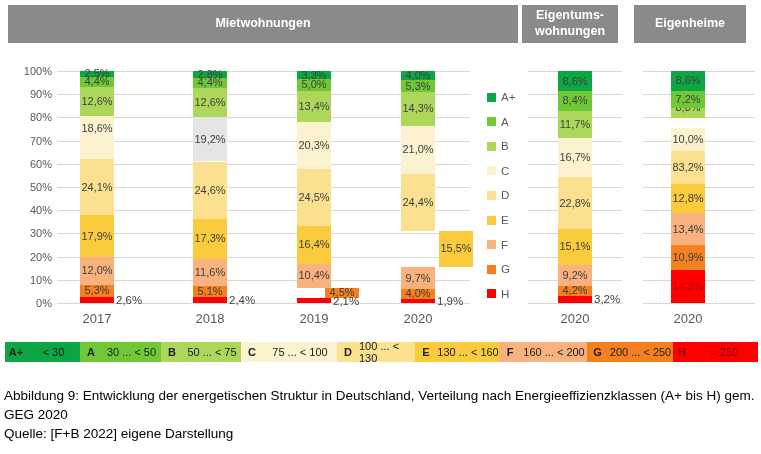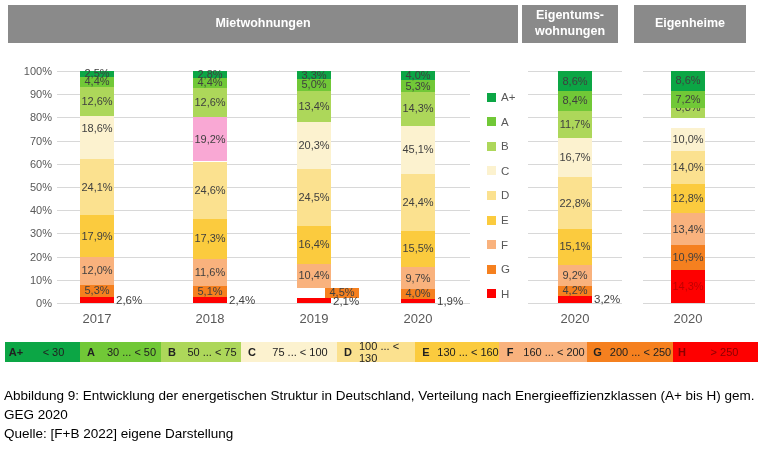--- a/index.html
+++ b/index.html
@@ -106,21 +106,21 @@
         </div>
         <div class="seg" style="bottom: 17.4px; height: 26.912px; background: rgb(249, 178, 125);">
           <span>11,6%</span>
         </div>
         <div class="seg" style="bottom: 44.312px; height: 40.136px; background: rgb(251, 203, 62);">
           <span>17,3%</span>
         </div>
         <div class="seg" style="bottom: 84.448px; height: 57.072px; background: rgb(251, 225, 143);">
           <span>24,6%</span>
         </div>
-        <div class="seg" style="bottom: 141.52px; height: 44.544px; background: #f9a8d4;">
+        <div class="seg" style="bottom: 141.52px; height: 44.544px; background: #e5e5e5;">
           <span>19,2%</span>
         </div>
         <div class="seg" style="bottom: 186.064px; height: 29.232px; background: rgb(173, 215, 90);">
           <span>12,6%</span>
         </div>
         <div class="seg" style="bottom: 215.296px; height: 10.208px; background: rgb(113, 200, 55);">
           <span>4,4%</span>
         </div>
         <div class="seg" style="bottom: 225.504px; height: 6.496px; background: rgb(12, 166, 69);">
           <span>2,8%</span>
@@ -158,28 +158,28 @@
       <div class="hout" style="left: 333px; top: 294.564px;">2,1%</div>
       <div class="xlab" style="left: 274px; top: 311px;">2019</div>
       <div class="bar" style="left: 401px; top: 71px; height: 232px;">
         <div class="seg" style="bottom: 0px; height: 4.408px; background: rgb(254, 0, 0);"></div>
         <div class="seg" style="bottom: 4.408px; height: 9.28px; background: rgb(245, 128, 31);">
           <span>4,0%</span>
         </div>
         <div class="seg" style="bottom: 13.688px; height: 22.504px; background: rgb(249, 178, 125);">
           <span>9,7%</span>
         </div>
-        <div class="seg" style="bottom: 36.192px; height: 35.96px; background: rgb(251, 203, 62);">
+        <div class="seg" style="bottom: 36.192px; height: 35.96px; background: rgb(251, 203, 62); margin-left: 38px;">
           <span>15,5%</span>
         </div>
         <div class="seg" style="bottom: 72.152px; height: 56.608px; background: rgb(251, 225, 143);">
           <span>24,4%</span>
         </div>
         <div class="seg" style="bottom: 128.76px; height: 48.72px; background: rgb(252, 242, 207);">
-          <span>45,1%</span>
+          <span>21,0%</span>
         </div>
         <div class="seg" style="bottom: 177.48px; height: 33.176px; background: rgb(173, 215, 90);">
           <span>14,3%</span>
         </div>
         <div class="seg" style="bottom: 210.656px; height: 12.296px; background: rgb(113, 200, 55);">
           <span>5,3%</span>
         </div>
         <div class="seg" style="bottom: 222.952px; height: 9.28px; background: rgb(12, 166, 69);">
           <span>4,0%</span>
         </div>
@@ -248,21 +248,21 @@
         <div class="seg" style="bottom: 33.176px; height: 25.288px; background: rgb(245, 128, 31);">
           <span>10,9%</span>
         </div>
         <div class="seg" style="bottom: 58.464px; height: 31.088px; background: rgb(249, 178, 125);">
           <span>13,4%</span>
         </div>
         <div class="seg" style="bottom: 89.552px; height: 29.696px; background: rgb(251, 203, 62);">
           <span>12,8%</span>
         </div>
         <div class="seg" style="bottom: 119.248px; height: 32.48px; background: rgb(251, 225, 143);">
-          <span>14,0%</span>
+          <span>83,2%</span>
         </div>
         <div class="seg" style="bottom: 151.728px; height: 23.2px; background: rgb(252, 242, 207);">
           <span>10,0%</span>
         </div>
         <div class="seg" style="bottom: 185px; height: 20.416px; background: rgb(173, 215, 90); text-align: right;">
           <span>8,8%</span>
         </div>
         <div class="seg" style="bottom: 195.344px; height: 16.704px; background: rgb(113, 200, 55);">
           <span>7,2%</span>
         </div>

